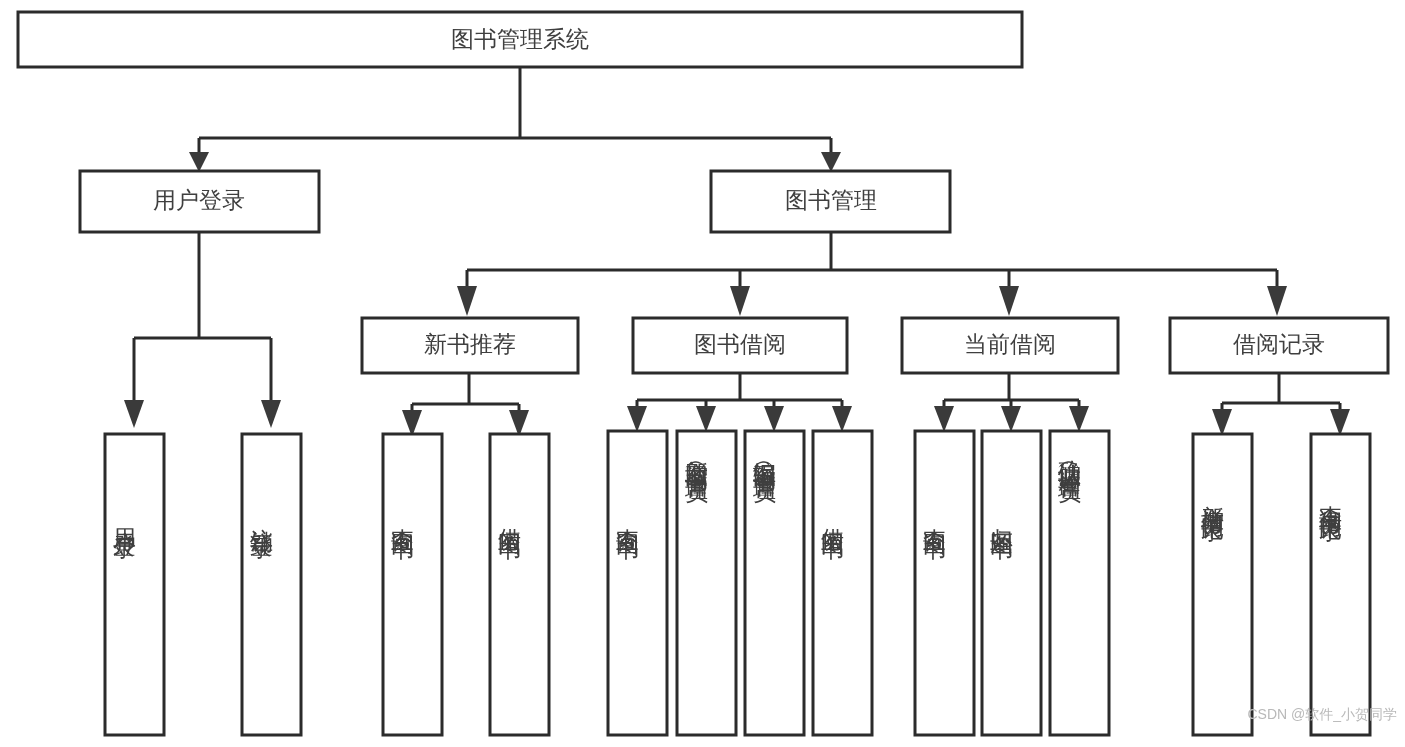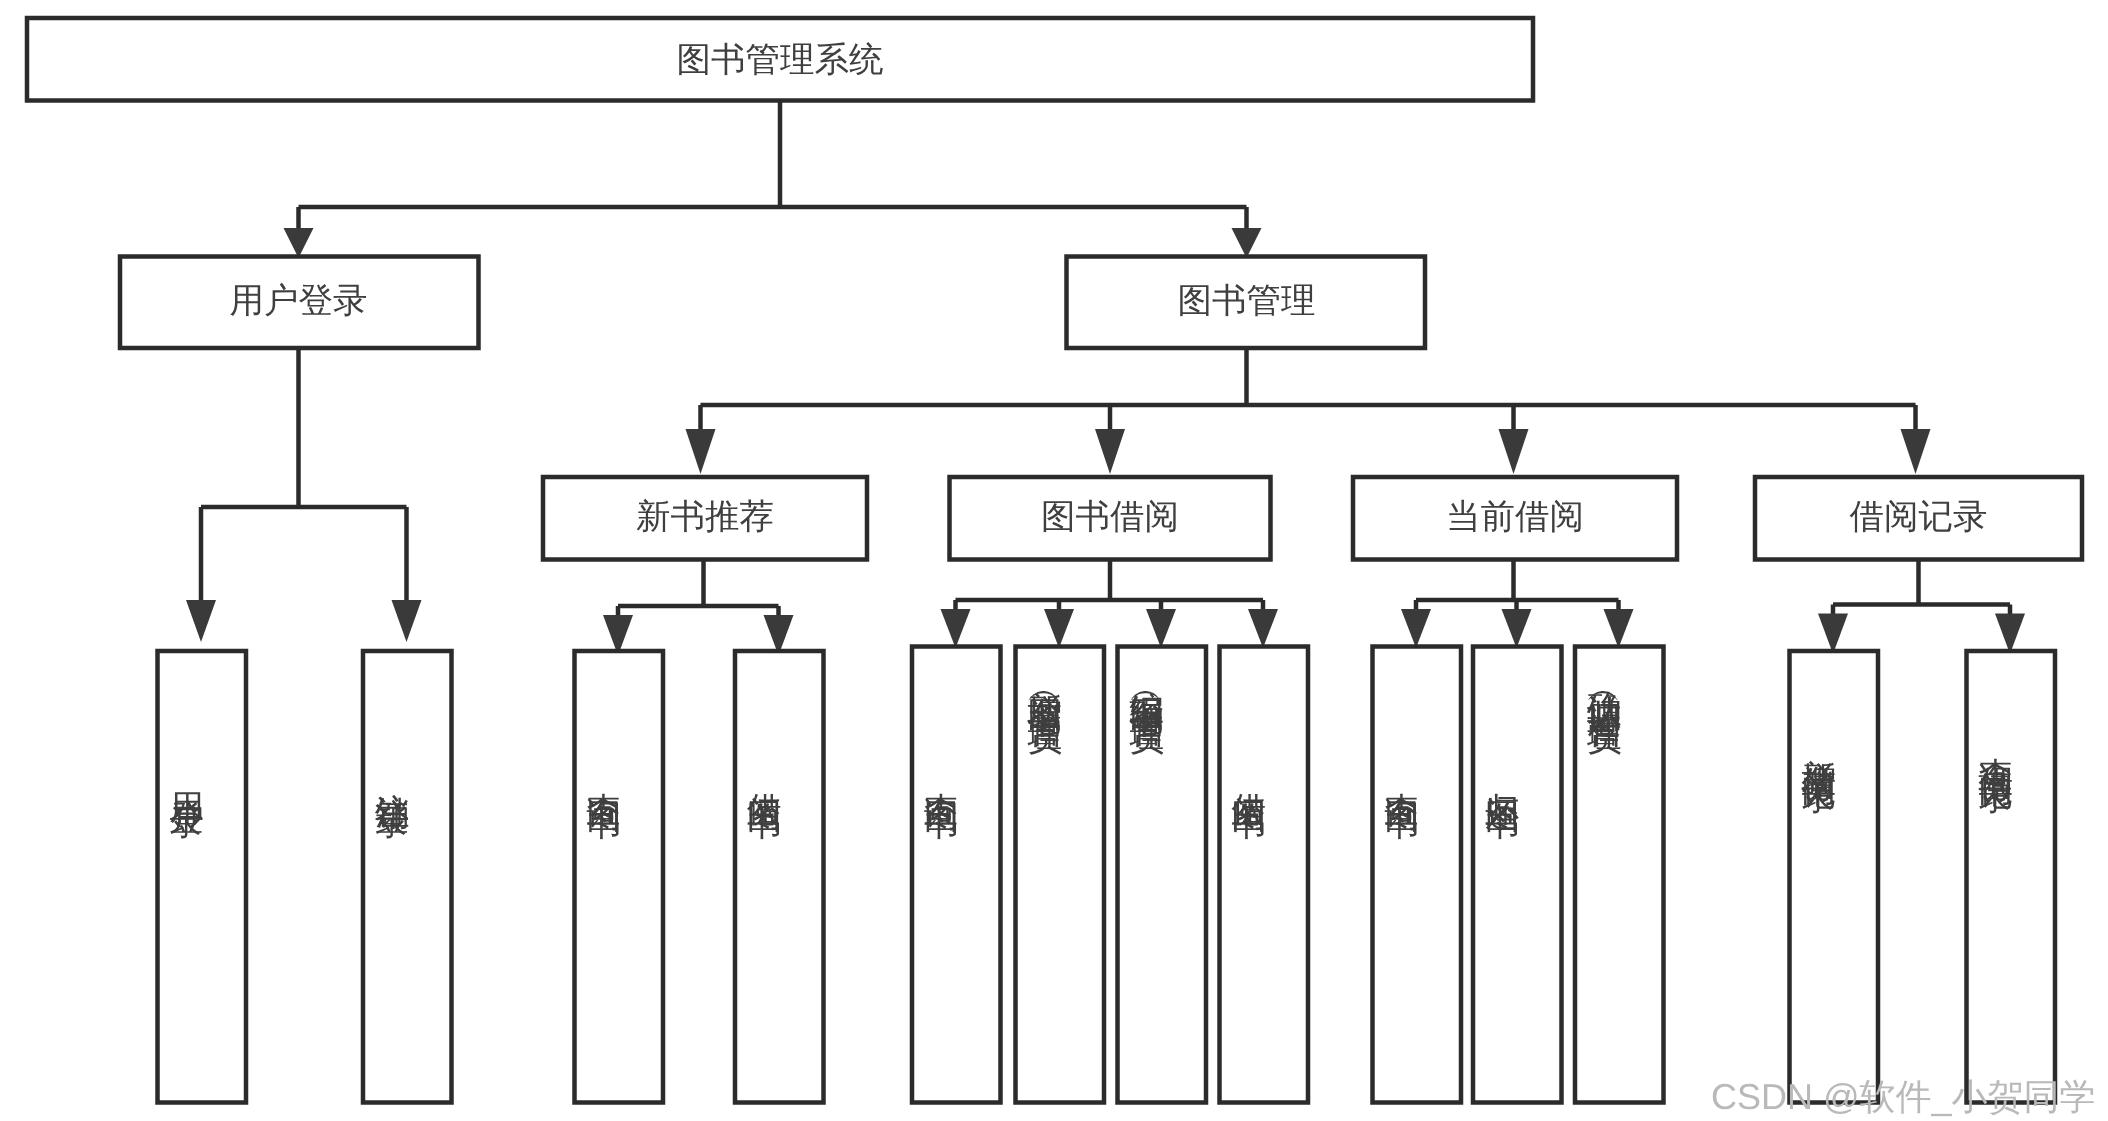--- a/index.html
+++ b/index.html
@@ -52,23 +52,23 @@
     text-orientation: upright;
     letter-spacing: 3px;
     line-height: 1;
     white-space: nowrap;
     pointer-events: none;
     user-select: none;
   }
   .watermark {
     position: absolute;
     right: 8px;
-    bottom: 0;
-    font-family: "Liberation Sans", "DejaVu Sans", sans-serif;
-    font-size: 24px;
+    bottom: 23px;
+    font-family: "Liberation Sans", "DejaVu Sans", sans-serif;
+    font-size: 14px;
     color: #b9b9b9;
     white-space: nowrap;
     user-select: none;
     margin-left: 12px;
   }
 </style>
 </head>
 <body>
 
 <div id="canvas">

